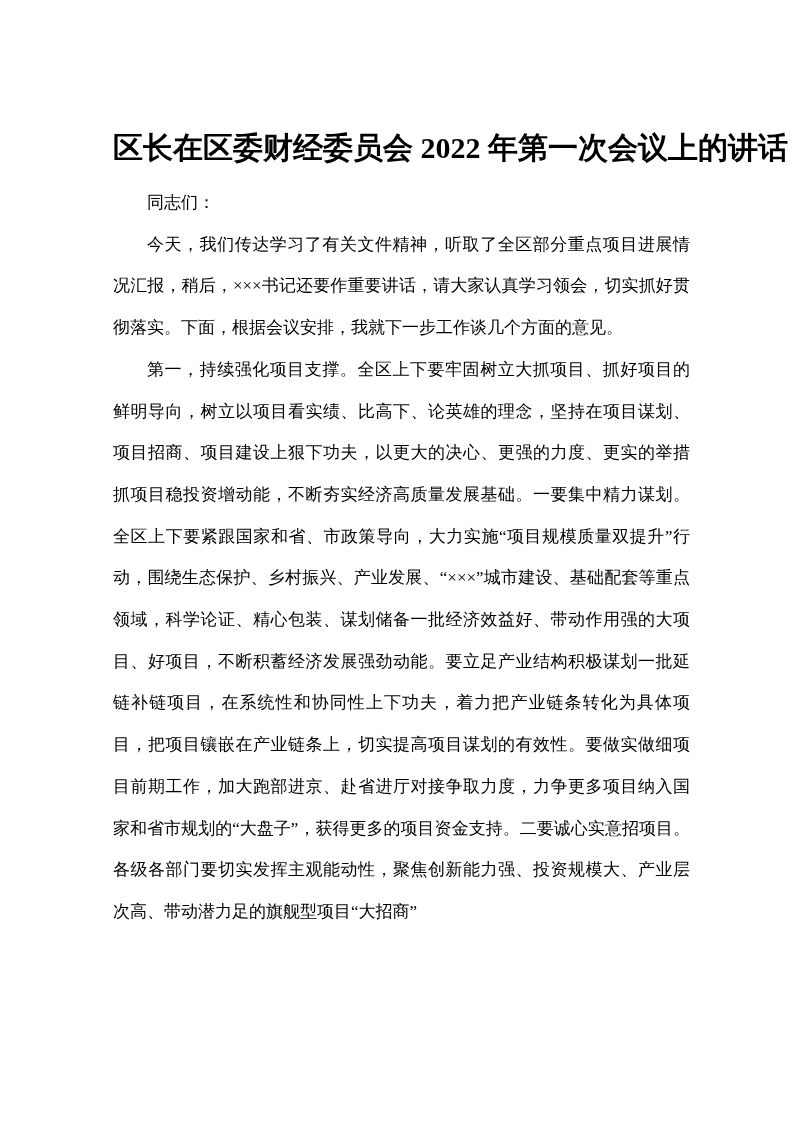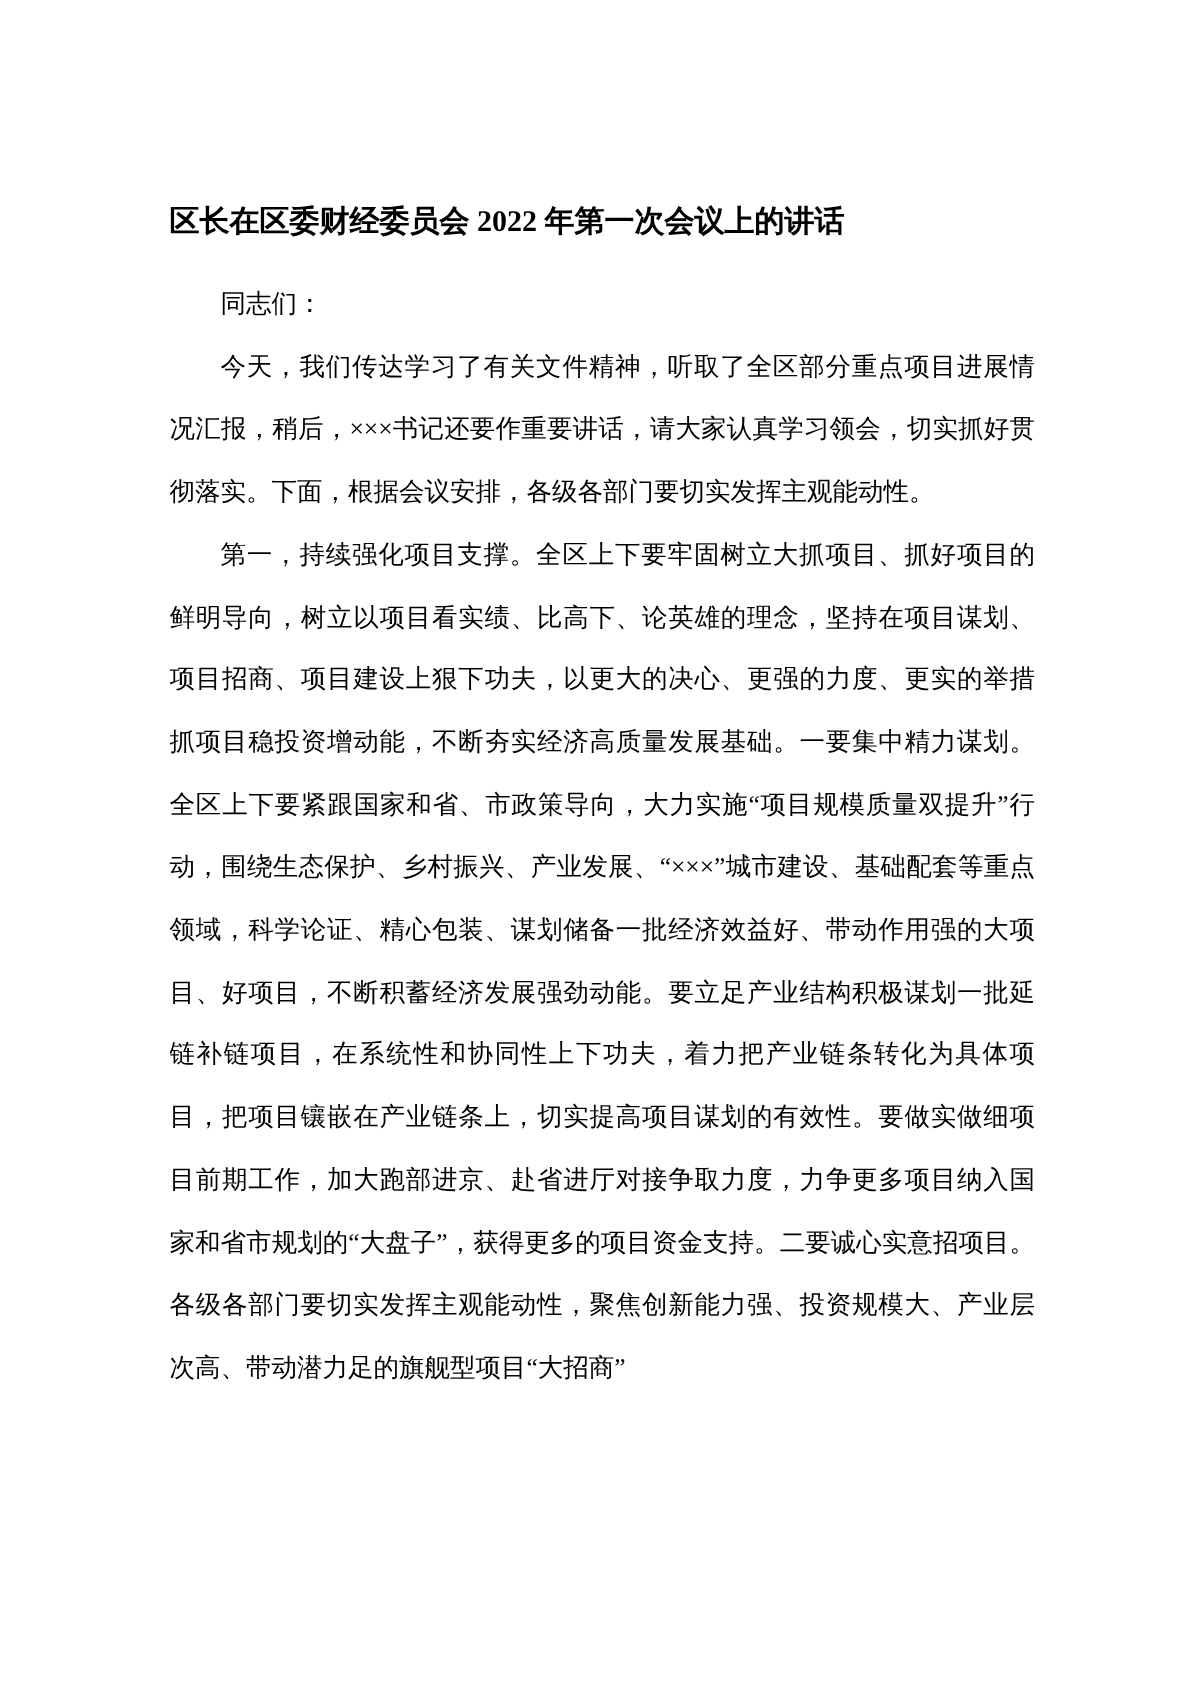--- a/index.html
+++ b/index.html
@@ -13,40 +13,40 @@
     height: 1122px;
     box-sizing: border-box;
     background: #ffffff;
     color: #000000;
     overflow: hidden;
     padding: 126px 103px 0 113px;
     font-family: "Liberation Serif", "DejaVu Serif", serif;
   }
   .doc-title {
     margin: 0 0 12px 0;
-    font-size: 20px;
+    font-size: 30px;
     font-weight: bold;
     line-height: 44px;
-    text-align: left;
+    text-align: center;
     white-space: nowrap;
   }
   .para {
     margin: 0;
     font-size: 17px;
     line-height: 41.7px;
     text-align: justify;
     text-indent: 2em;
     word-break: break-all;
     color: #000000;
   }
 </style>
 </head>
 <body>
 
 <div class="page">
   <h1 class="doc-title">区长在区委财经委员会 2022 年第一次会议上的讲话</h1>
 
   <p class="para">同志们：</p>
 
-  <p class="para">今天，我们传达学习了有关文件精神，听取了全区部分重点项目进展情况汇报，稍后，×××书记还要作重要讲话，请大家认真学习领会，切实抓好贯彻落实。下面，根据会议安排，各级各部门要切实发挥主观能动性。</p>
+  <p class="para">今天，我们传达学习了有关文件精神，听取了全区部分重点项目进展情况汇报，稍后，×××书记还要作重要讲话，请大家认真学习领会，切实抓好贯彻落实。下面，根据会议安排，我就下一步工作谈几个方面的意见。</p>
 
   <p class="para">第一，持续强化项目支撑。全区上下要牢固树立大抓项目、抓好项目的鲜明导向，树立以项目看实绩、比高下、论英雄的理念，坚持在项目谋划、项目招商、项目建设上狠下功夫，以更大的决心、更强的力度、更实的举措抓项目稳投资增动能，不断夯实经济高质量发展基础。一要集中精力谋划。全区上下要紧跟国家和省、市政策导向，大力实施“项目规模质量双提升”行动，围绕生态保护、乡村振兴、产业发展、“×××”城市建设、基础配套等重点领域，科学论证、精心包装、谋划储备一批经济效益好、带动作用强的大项目、好项目，不断积蓄经济发展强劲动能。要立足产业结构积极谋划一批延链补链项目，在系统性和协同性上下功夫，着力把产业链条转化为具体项目，把项目镶嵌在产业链条上，切实提高项目谋划的有效性。要做实做细项目前期工作，加大跑部进京、赴省进厅对接争取力度，力争更多项目纳入国家和省市规划的“大盘子”，获得更多的项目资金支持。二要诚心实意招项目。各级各部门要切实发挥主观能动性，聚焦创新能力强、投资规模大、产业层次高、带动潜力足的旗舰型项目“大招商”</p>
 </div>
 
 </body></html>

